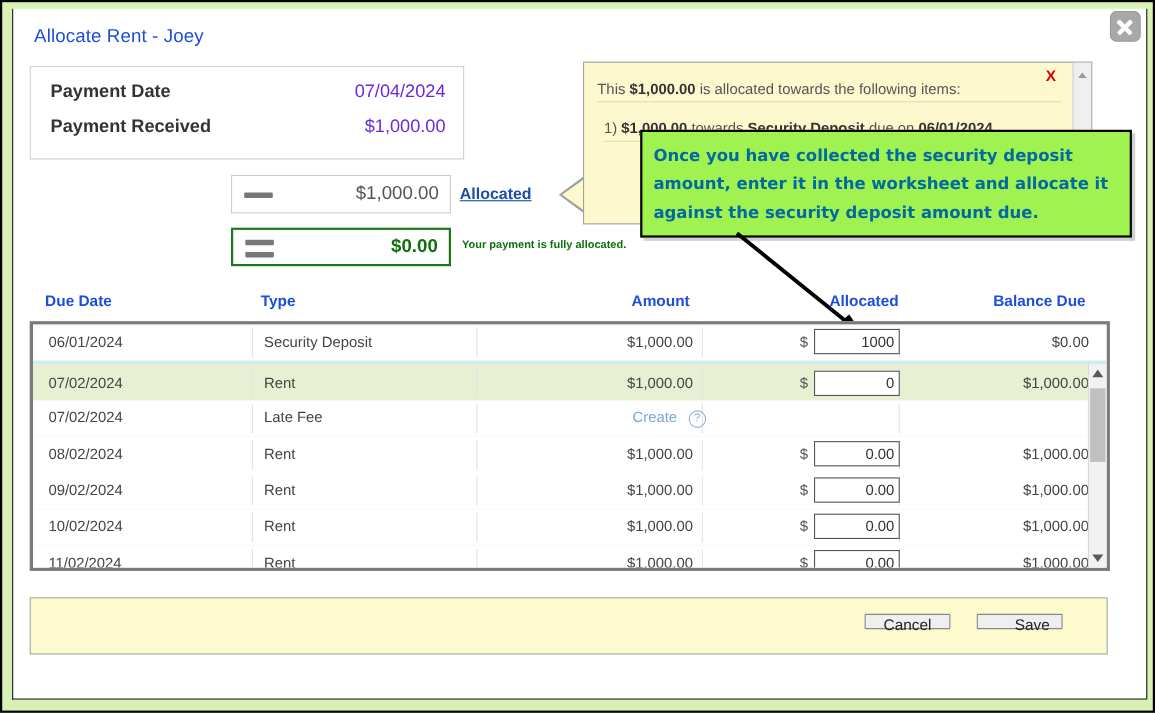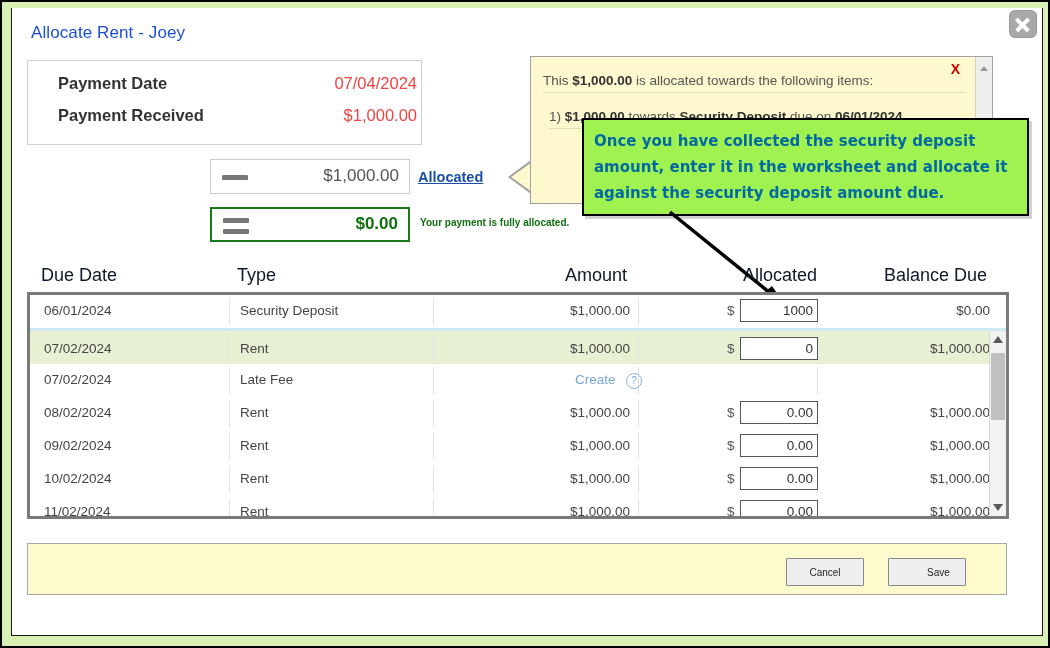--- a/index.html
+++ b/index.html
@@ -72,33 +72,33 @@
   #pay-box {
     position: absolute;
     left: 25px; top: 58px;
     width: 395px; height: 85px;
     box-sizing: border-box;
     border: 1px solid #cfcfcf;
     background: #ffffff;
   }
   .pay-row {
     position: absolute;
-    left: 12px; width: 100%;
+    left: 0; width: 100%;
     height: 30px;
     font-size: 16.5px;
     color: #444444;
     text-align: center;
   }
   .pay-row .lbl {
     position: absolute; left: 18px; top: 0;
     font-weight: bold; color: #333333;
   }
   .pay-row .val {
     position: absolute; right: 16px; top: 0;
-    color: #ef4444;
+    color: #6d28d9;
   }
   #pay-row-1 { top: 13px; }
   #pay-row-2 { top: 45px; }
 
   
   .amt-box {
     position: absolute;
     box-sizing: border-box;
     height: 35px;
     width: 200px;
@@ -241,23 +241,23 @@
 
   
   #tbl-head {
     position: absolute;
     left: 25px; top: 263px;
     width: 980px; height: 27px;
   }
   #tbl-head .th {
     position: absolute;
     top: 0;
-    font-size: 18px;
-    font-weight: normal;
-    color: #0f172a;
+    font-size: 14px;
+    font-weight: bold;
+    color: #1d4ed8;
   }
   #tbl-wrap {
     position: absolute;
     left: 25px; top: 290px;
     width: 982px; height: 227px;
     box-sizing: border-box;
     border: 3px solid #7a7a7a;
     background: #ffffff;
     overflow: hidden;
   }
@@ -372,26 +372,26 @@
     position: absolute;
     left: 25px; top: 541px;
     width: 980px; height: 52px;
     box-sizing: border-box;
     background: #fdfacd;
     border: 1px solid #a8a8a8;
   }
   .btn {
     position: absolute;
     top: 14px;
-    height: 28px;
+    height: 14px;
     box-sizing: border-box;
     border: 1px solid #888888;
     background: #efefef;
     font-family: "Liberation Sans", sans-serif;
-    font-size: 10px;
+    font-size: 14px;
     color: #222222;
     cursor: pointer;
     border-radius: 1px;
   }
   #btn-cancel { right: 142px; width: 78px; }
   #btn-save   { right: 40px;  width: 78px; padding-left: 29px; }
 </style>
 </head>
 <body>
 

